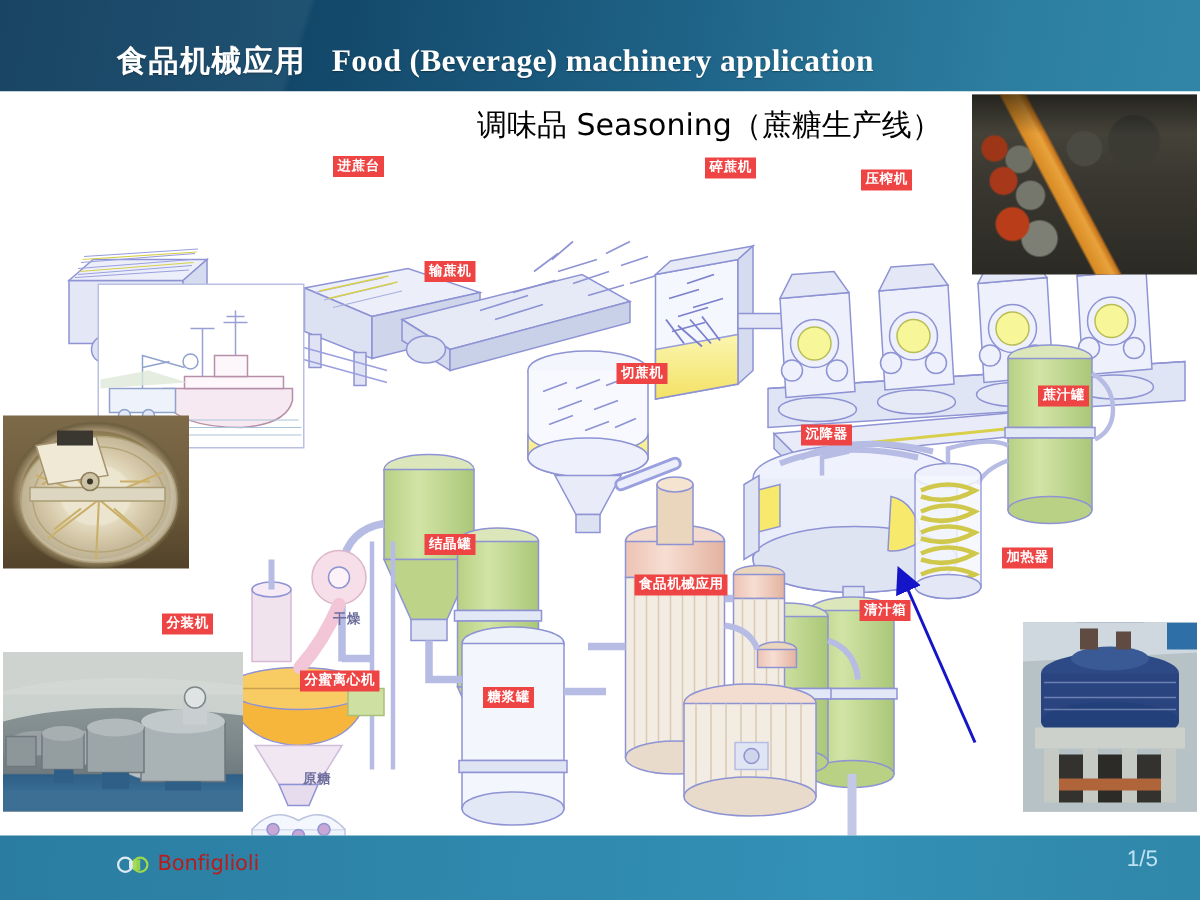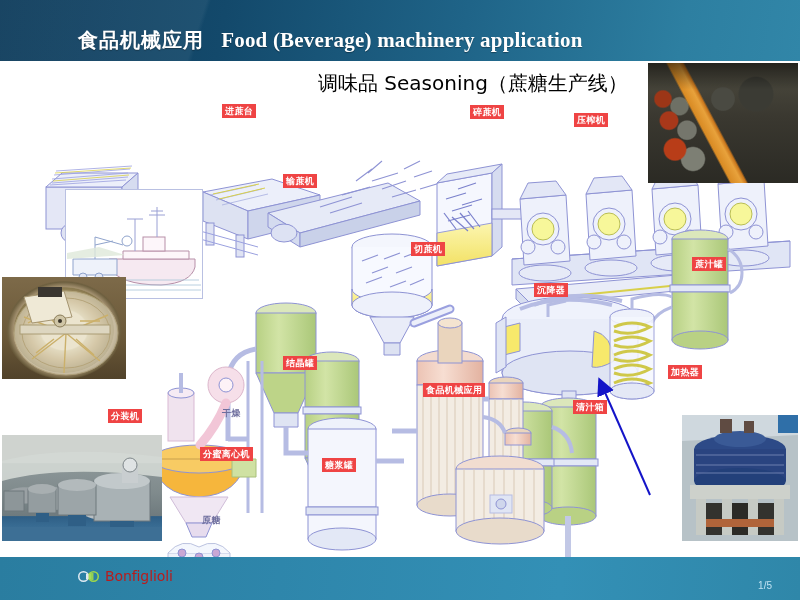--- a/index.html
+++ b/index.html
@@ -34,22 +34,22 @@
     position:absolute;left:0;top:557px;width:800px;height:43px;
     background:linear-gradient(95deg,#2a7da0 0%,#2e86ab 35%,#3390b6 70%,#2f87a9 100%);
   }
   .logo{position:absolute;left:78px;top:568px;display:flex;align-items:center;gap:5px;}
   .logo-mark{width:22px;height:15px;display:block;}
   .logo-text{
     font-size:14px;font-weight:normal;color:#b91c1c;letter-spacing:-.1px;
     font-family:"DejaVu Sans","Liberation Sans",sans-serif;
   }
   .page-num{
-    position:absolute;right:28px;top:580px;
-    font-size:10px;color:#bfe2f2;font-family:"Liberation Sans",sans-serif;margin-left:12px;
+    position:absolute;right:28px;top:564px;
+    font-size:15px;color:#bfe2f2;font-family:"Liberation Sans",sans-serif;margin-left:12px;
   }
 
   
   .canvas{position:absolute;left:0;top:61px;width:800px;height:496px;background:#ffffff;overflow:hidden;}
   .subtitle{
     position:absolute;left:318px;top:9px;
     font-size:20px;color:#000000;white-space:nowrap;
     font-family:"DejaVu Sans","Liberation Sans",sans-serif;
   }
 

